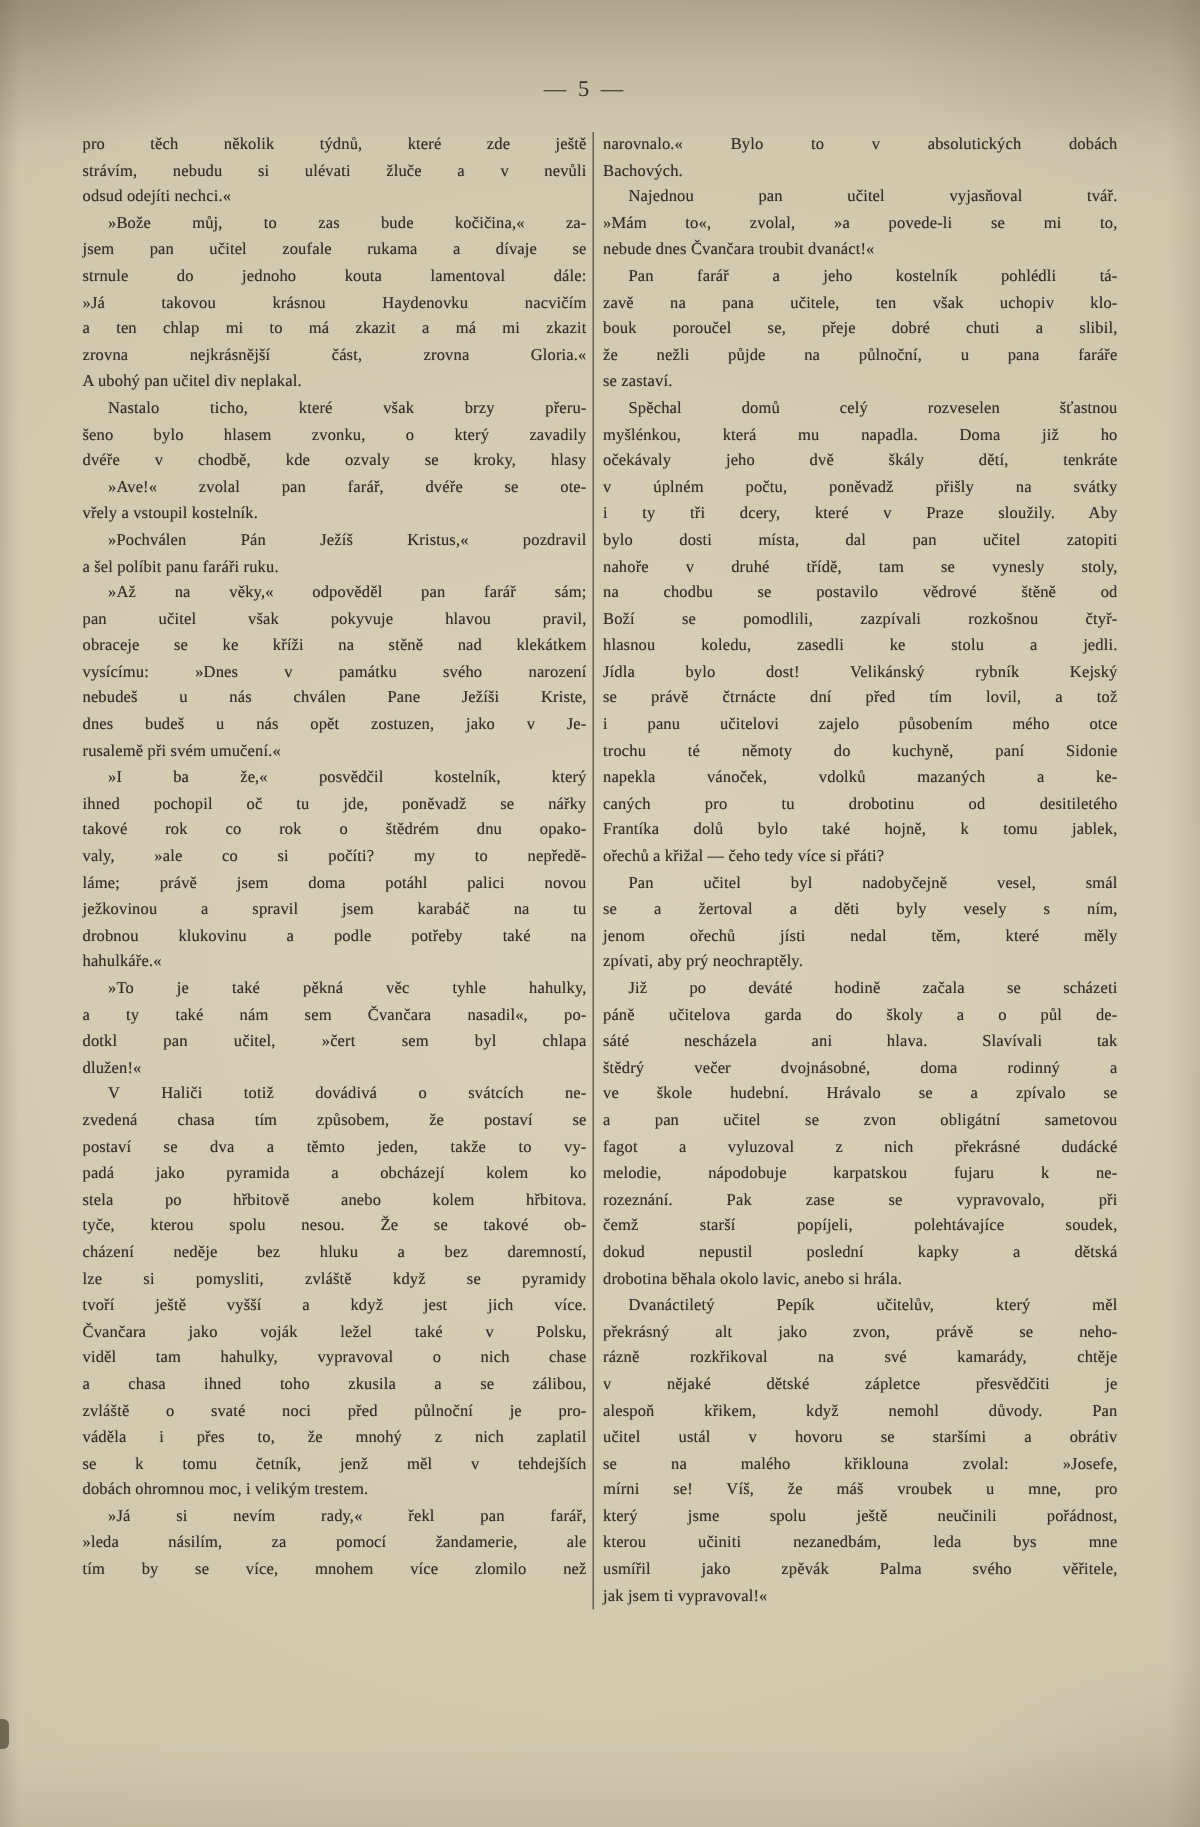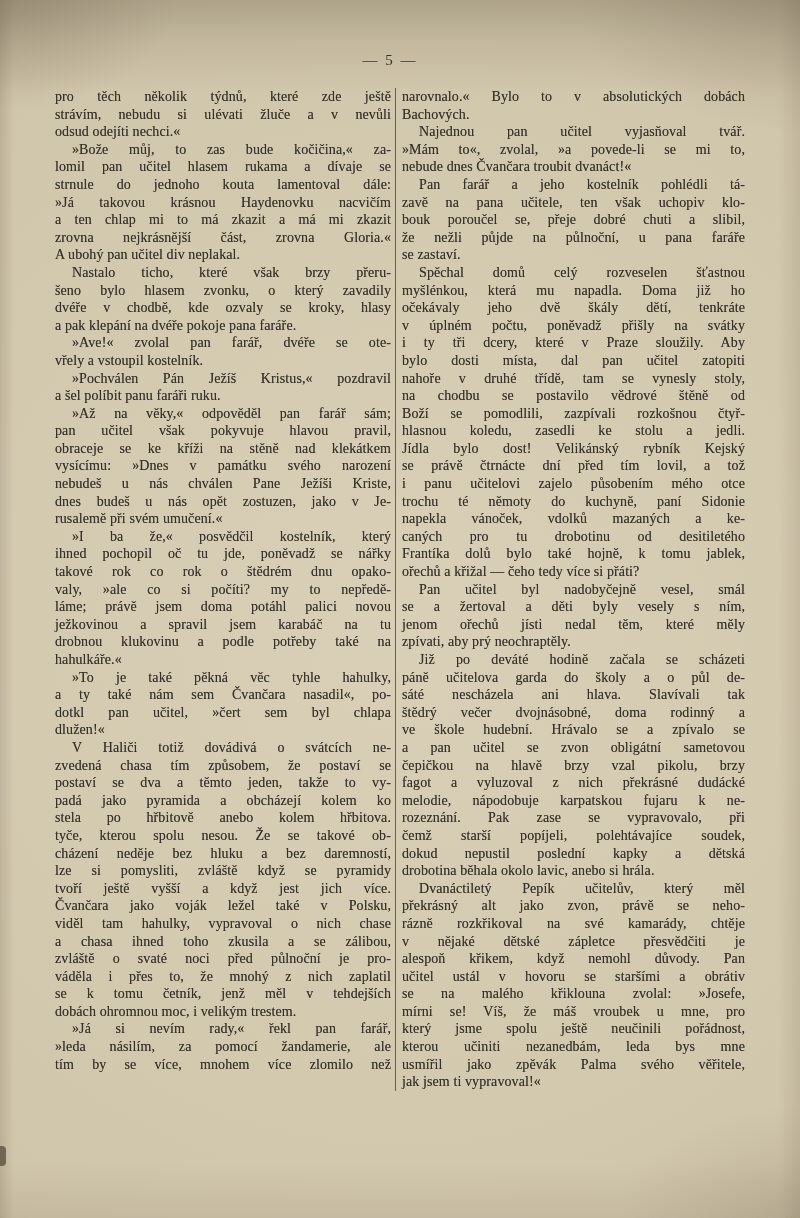--- a/index.html
+++ b/index.html
@@ -33,21 +33,21 @@
     color:var(--ink,#35302a);
   }
   .textblock{
     position:absolute;
     top:88px;left:55px;
     width:691px;
     display:flex;
     align-items:stretch;
   }
   .col{
-    font-size:14px;
+    font-size:11px;
     line-height:17.6px;
     letter-spacing:0.1px;
     text-shadow:0 0 0.5px rgba(53,48,42,0.55);
   }
   .col-left{width:336px;}
   .col-right{width:343px;}
   .divider{
     width:1px;
     background:var(--rule,#544c3c);
     margin-left:4px;
@@ -78,30 +78,29 @@
 
 <div class="page" style="--paper: #cfc5aa; --ink: #35302a; --rule: #544c3c;">
   <div class="pagenum">— 5 —</div>
 
   <div class="textblock">
     <div class="col col-left" id="col-left">
         <div class="line">pro těch několik týdnů, které zde ještě</div>
         <div class="line">strávím, nebudu si ulévati žluče a v nevůli</div>
         <div class="line end">odsud odejíti nechci.«</div>
         <div class="line indent">»Bože můj, to zas bude kočičina,« za-</div>
-        <div class="line">lomil pan učitel hlasem rukama a dívaje se</div>
+        <div class="line">jsem pan učitel zoufale rukama a dívaje se</div>
         <div class="line">strnule do jednoho kouta lamentoval dále:</div>
         <div class="line">»Já takovou krásnou Haydenovku nacvičím</div>
         <div class="line">a ten chlap mi to má zkazit a má mi zkazit</div>
         <div class="line">zrovna nejkrásnější část, zrovna Gloria.«</div>
         <div class="line end">A ubohý pan učitel div neplakal.</div>
         <div class="line indent">Nastalo ticho, které však brzy přeru-</div>
         <div class="line">šeno bylo hlasem zvonku, o který zavadily</div>
         <div class="line">dvéře v chodbě, kde ozvaly se kroky, hlasy</div>
-        <div class="line end">a pak klepání na dvéře pokoje pana faráře.</div>
         <div class="line indent">»Ave!« zvolal pan farář, dvéře se ote-</div>
         <div class="line end">vřely a vstoupil kostelník.</div>
         <div class="line indent">»Pochválen Pán Ježíš Kristus,« pozdravil</div>
         <div class="line end">a šel políbit panu faráři ruku.</div>
         <div class="line indent">»Až na věky,« odpověděl pan farář sám;</div>
         <div class="line">pan učitel však pokyvuje hlavou pravil,</div>
         <div class="line">obraceje se ke kříži na stěně nad klekátkem</div>
         <div class="line">vysícímu: »Dnes v památku svého narození</div>
         <div class="line">nebudeš u nás chválen Pane Ježíši Kriste,</div>
         <div class="line">dnes budeš u nás opět zostuzen, jako v Je-</div>
@@ -171,21 +170,20 @@
         <div class="line indent">Pan učitel byl nadobyčejně vesel, smál</div>
         <div class="line">se a žertoval a děti byly vesely s ním,</div>
         <div class="line">jenom ořechů jísti nedal těm, které měly</div>
         <div class="line end">zpívati, aby prý neochraptěly.</div>
         <div class="line indent">Již po deváté hodině začala se scházeti</div>
         <div class="line">páně učitelova garda do školy a o půl de-</div>
         <div class="line">sáté nescházela ani hlava. Slavívali tak</div>
         <div class="line">štědrý večer dvojnásobné, doma rodinný a</div>
         <div class="line">ve škole hudební. Hrávalo se a zpívalo se</div>
         <div class="line">a pan učitel se zvon obligátní sametovou</div>
-        <div class="line">čepičkou na hlavě brzy vzal pikolu, brzy</div>
         <div class="line">fagot a vyluzoval z nich překrásné dudácké</div>
         <div class="line">melodie, nápodobuje karpatskou fujaru k ne-</div>
         <div class="line">rozeznání. Pak zase se vypravovalo, při</div>
         <div class="line">čemž starší popíjeli, polehtávajíce soudek,</div>
         <div class="line">dokud nepustil poslední kapky a dětská</div>
         <div class="line end">drobotina běhala okolo lavic, anebo si hrála.</div>
         <div class="line indent">Dvanáctiletý Pepík učitelův, který měl</div>
         <div class="line">překrásný alt jako zvon, právě se neho-</div>
         <div class="line">rázně rozkřikoval na své kamarády, chtěje</div>
         <div class="line">v nějaké dětské zápletce přesvědčiti je</div>

